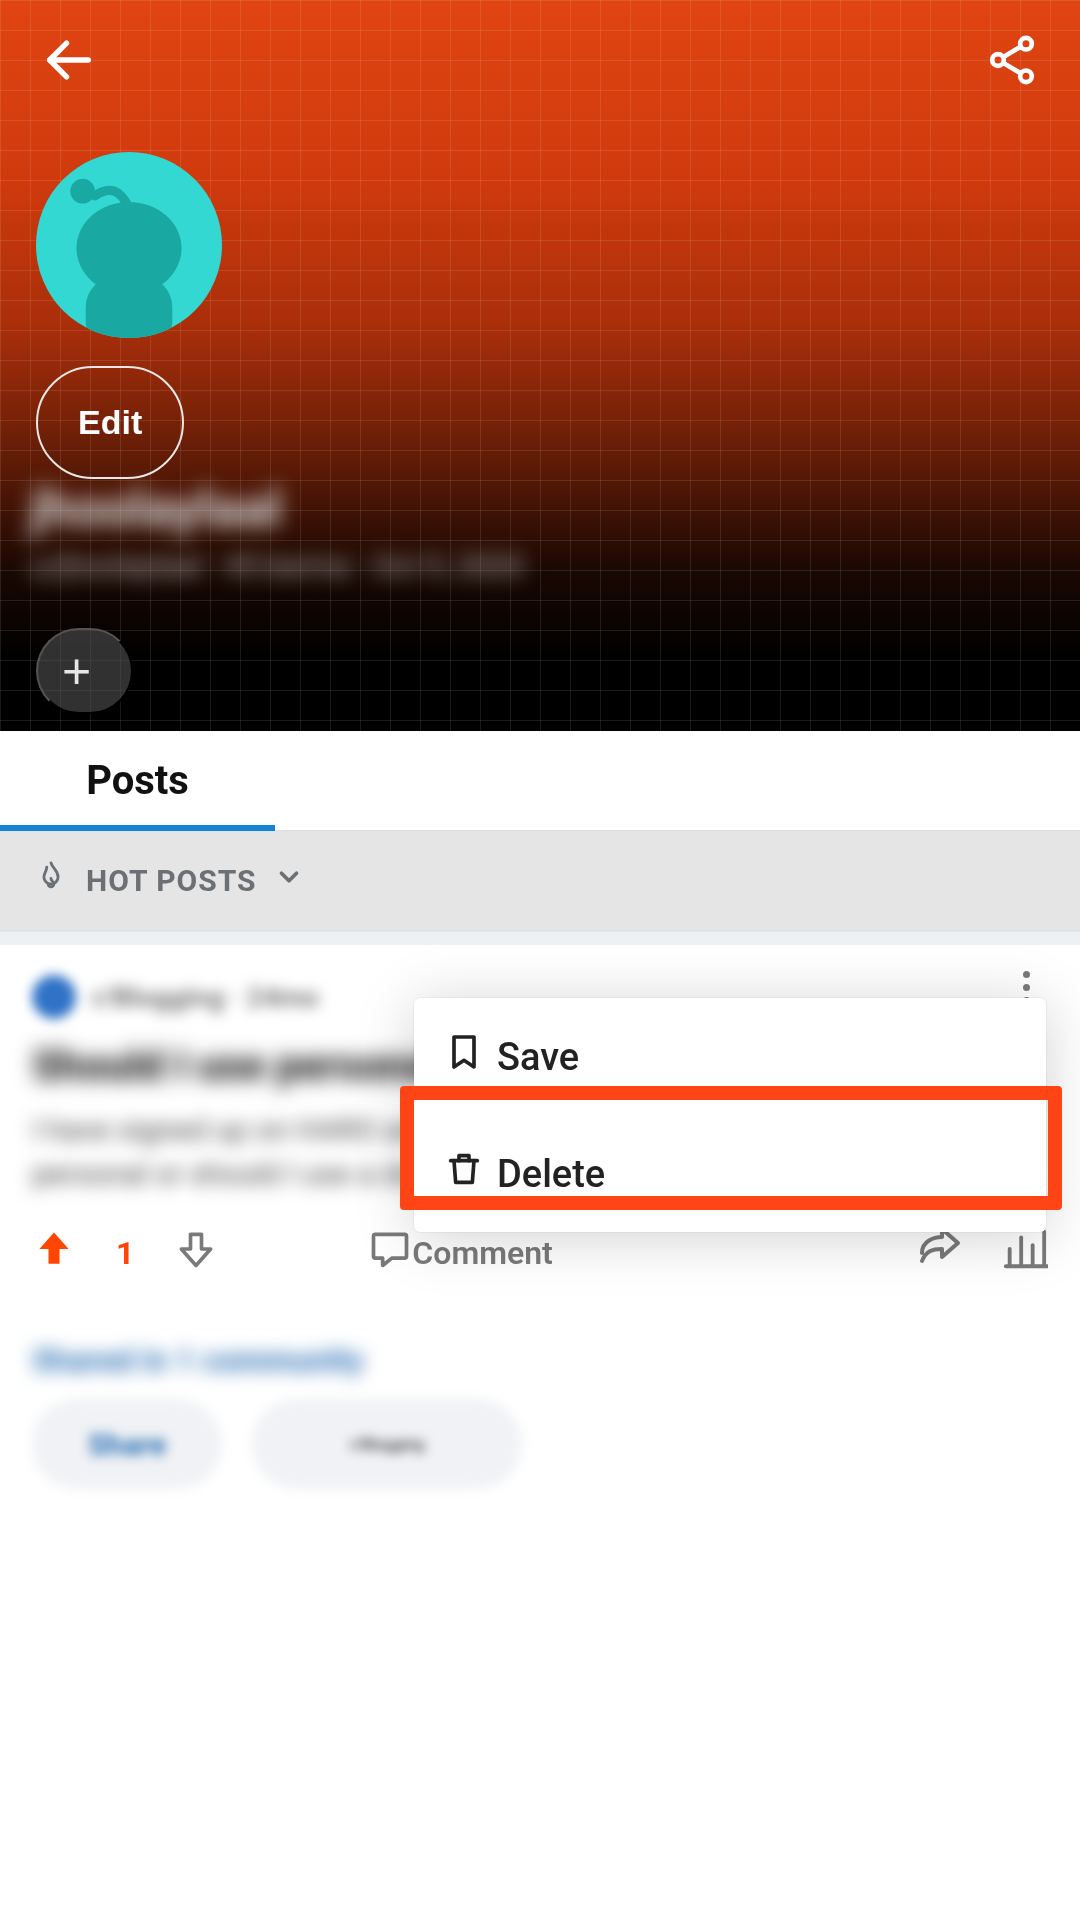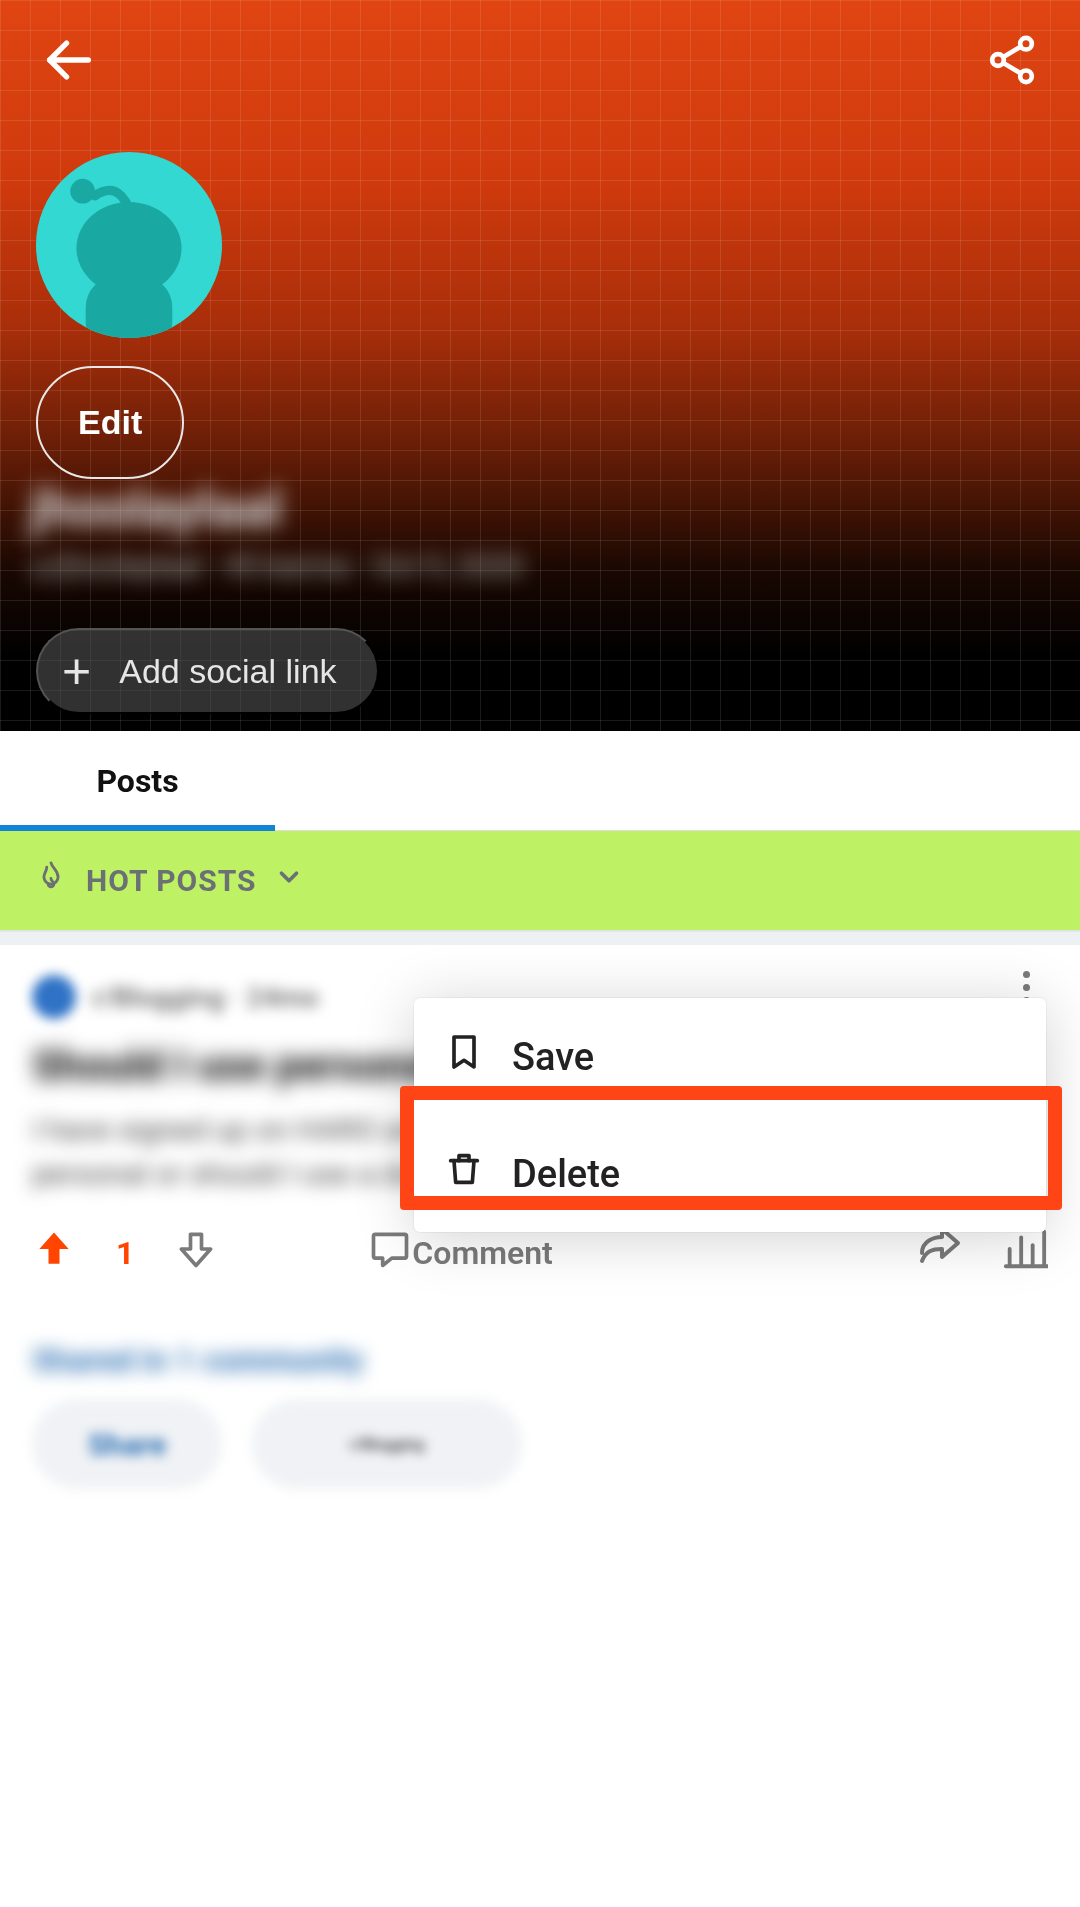--- a/index.html
+++ b/index.html
@@ -97,35 +97,35 @@
 
   
   .tabs {
     display:flex;
     height: 100px;
     border-bottom: 1px solid #ddd;
   }
   .tab {
     flex:1;
     display:flex; align-items:center; justify-content:center;
-    font-size: 32px;
+    font-size: 40px;
     font-weight: 700;
     color:#828282;
     position:relative;
   }
   .tab:first-child { flex:0 0 275px; }
   .tab.active { color:#111; }
   .tab.active::after{
     content:""; position:absolute; left:0; right:0; bottom:-1px; height:6px;
     background:#1484d6;
   }
 
   
   .sort-bar {
-    background:#bef264;
+    background:#e5e5e5;
     height: 100px;
     display:flex; align-items:center; gap:18px;
     padding: 0 34px;
     border-bottom: 1px solid #dfe3e7;
     color:#6b7075;
     font-size:30px;
     font-weight:700;
     letter-spacing:1px;
   }
   .fire-icon svg { stroke:#6b7075; }
@@ -179,21 +179,21 @@
   .ctx-menu{
     position:absolute;
     top:998px; left:414px;
     width:632px;
     background:#fff;
     border-radius:6px;
     box-shadow: 0 6px 60px rgba(0,0,0,.18), 0 0 0 1px rgba(0,0,0,.04);
     overflow:visible;
   }
   .ctx-item{
-    display:flex; align-items:center; gap:28px;
+    display:flex; align-items:center; gap:13px;
     padding:32px 30px;
     font-size:38px; font-weight:500; color:#222;
   }
   .ctx-item svg{ stroke:#222; fill:none; }
   .ctx-highlight{
     position:absolute;
     top:1086px; left:400px;
     width:662px; height:124px;
     border:14px solid #ff4416;
     pointer-events:none;
@@ -232,21 +232,20 @@
     </svg>
   </div>
 
   <button class="edit-btn">Edit</button>
 
   <div class="profile-name">jhoolaylaal</div>
   <div class="profile-meta">u/jhoolaylaal · 45 karma · Oct 9, 2020</div>
 
   <button class="add-social">
     <span class="plus">+</span>
-    <span>Add social link</span>
   </button>
 </div>
 
 <div class="tabs">
   <div class="tab active">Posts</div>
 </div>
 
 <div class="sort-bar">
   <span class="fire-icon">
     <svg width="34" height="34" viewBox="0 0 24 24" fill="none" stroke-width="2" stroke-linecap="round" stroke-linejoin="round">

